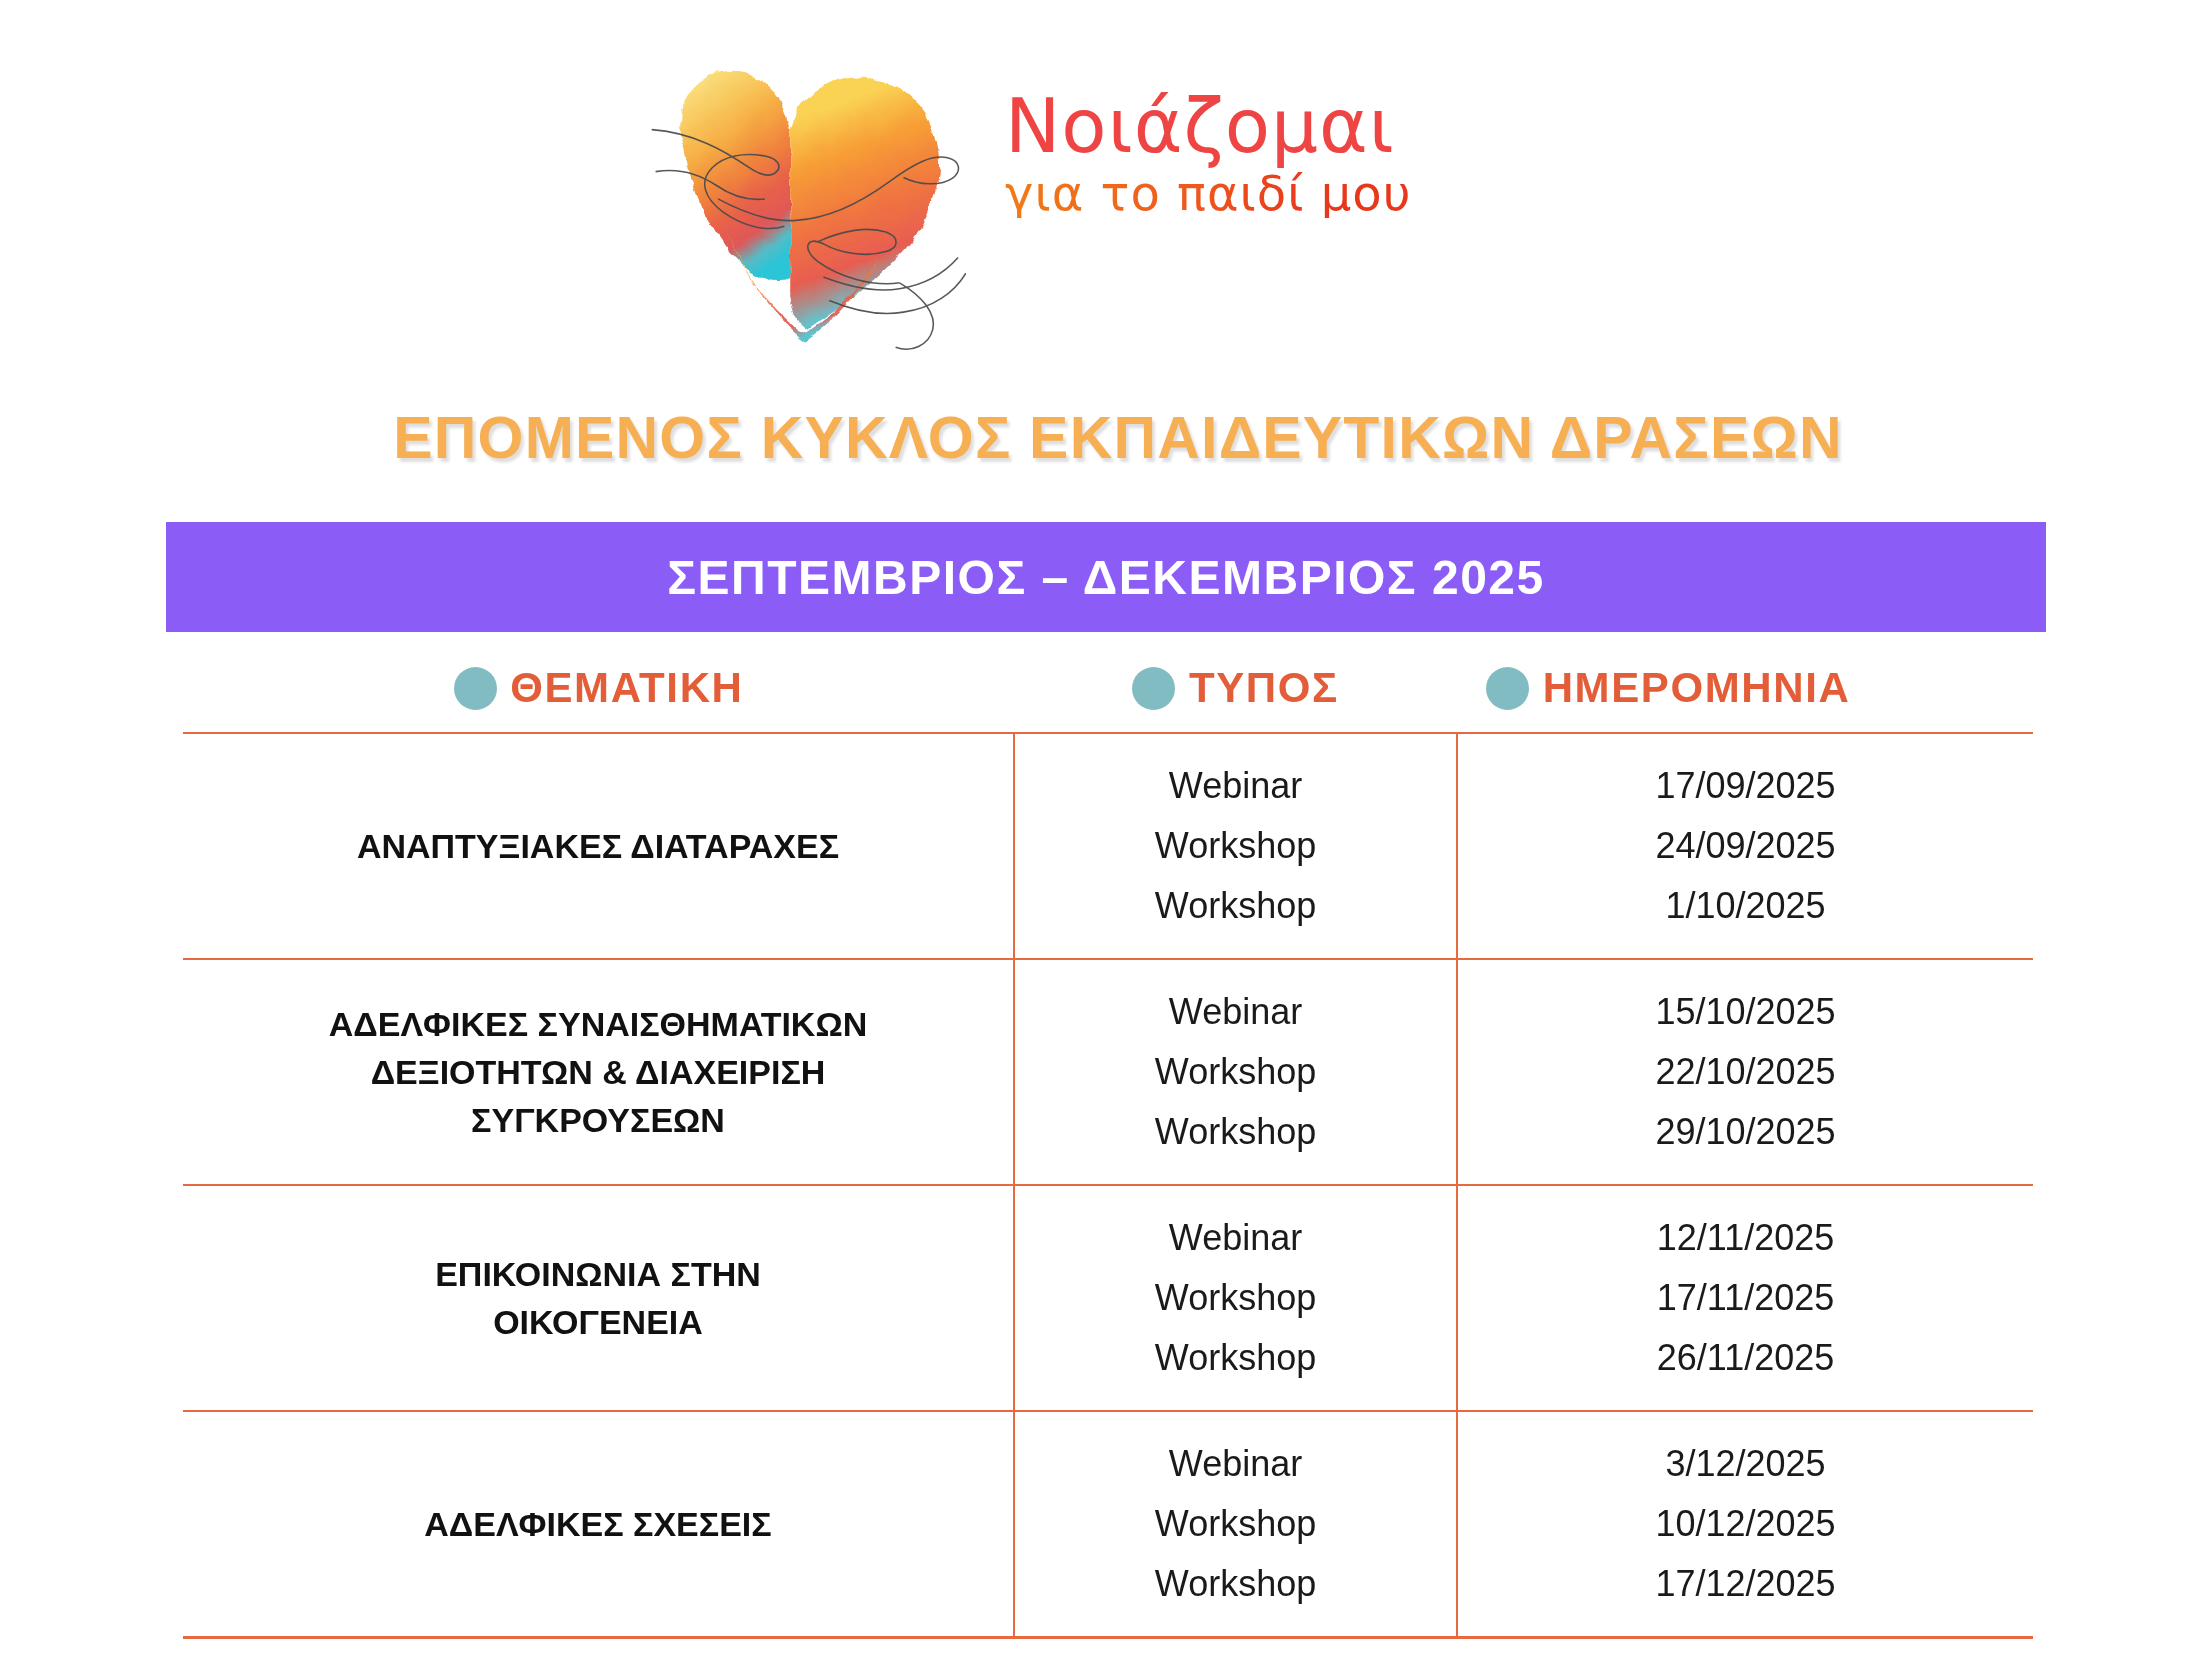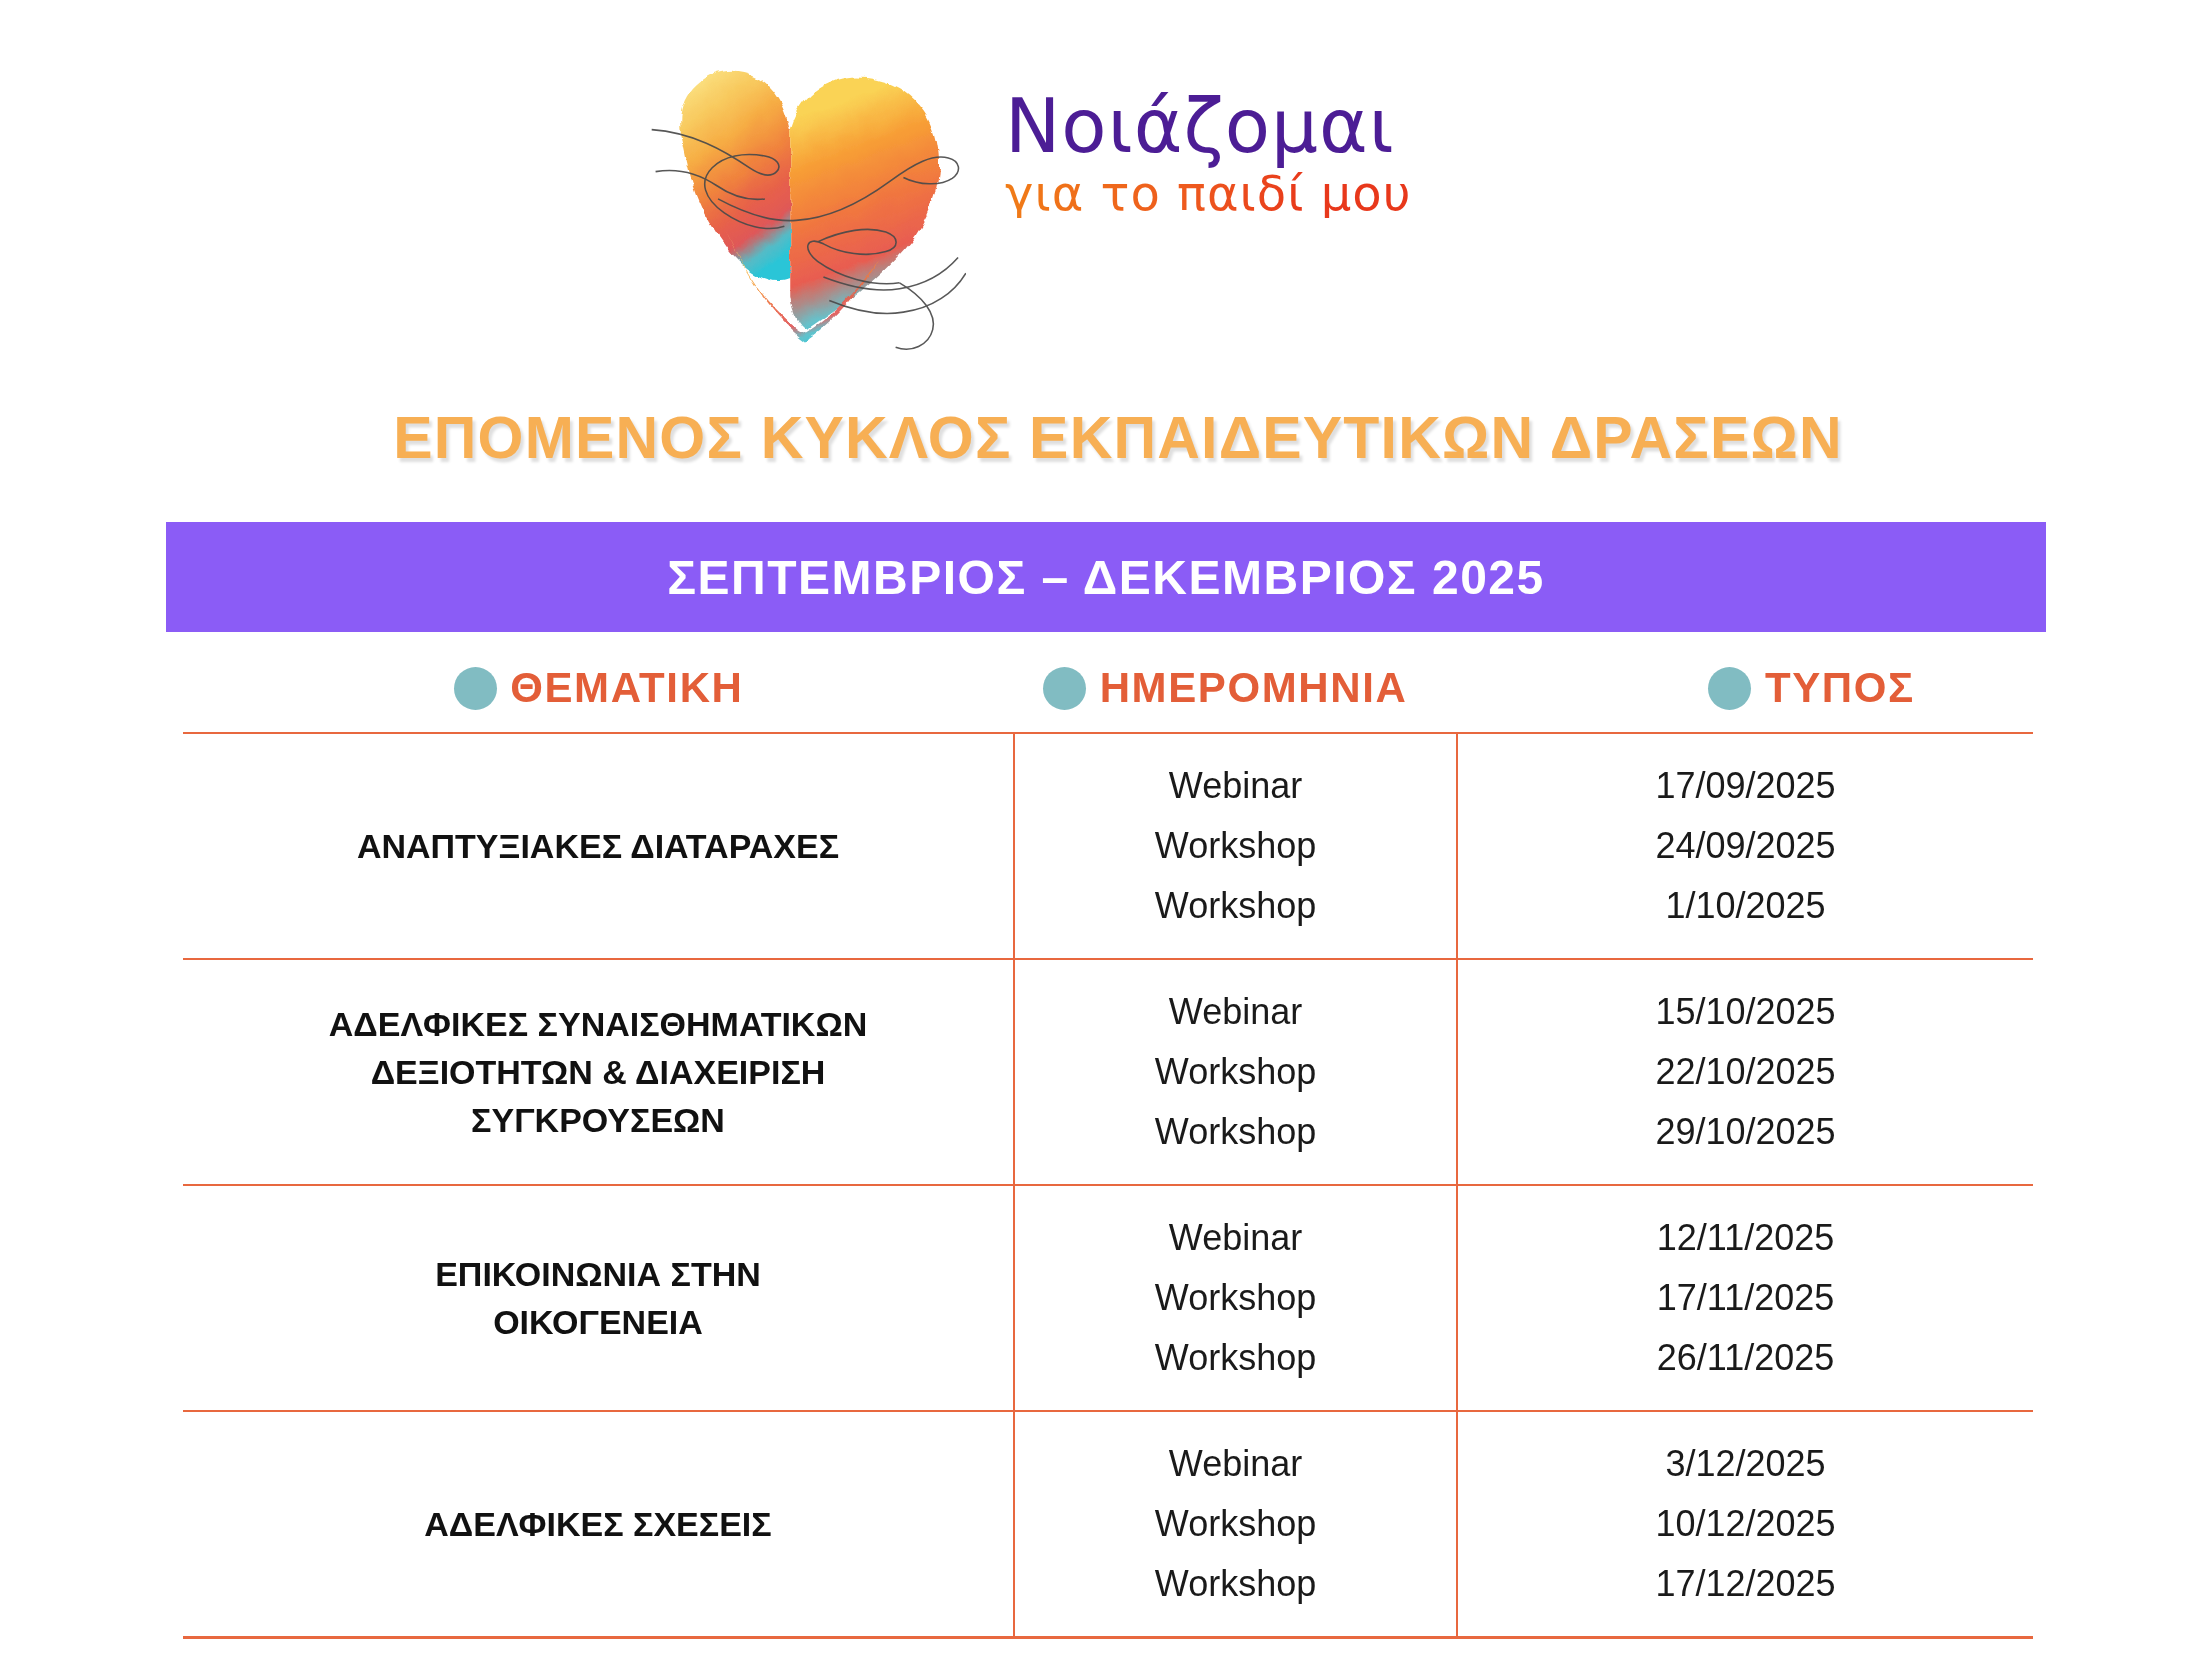--- a/index.html
+++ b/index.html
@@ -40,21 +40,21 @@
     padding-top: 53px;
     display: flex;
     flex-direction: column;
     gap: 2px;
   }
   .logo-line1 {
     font-family: "DejaVu Sans", sans-serif;
     font-size: 74px;
     font-weight: 400;
     letter-spacing: 1px;
-    color: #4c1d95;
+    color: #ef4444;
     line-height: 1.05;
     white-space: nowrap;
   }
   .logo-line2 {
     font-family: "DejaVu Sans", sans-serif;
     font-size: 48px;
     font-weight: 400;
     letter-spacing: 1px;
     line-height: 1.05;
     white-space: nowrap;
@@ -261,27 +261,27 @@
     <div class="month-band-text">ΣΕΠΤΕΜΒΡΙΟΣ – ΔΕΚΕΜΒΡΙΟΣ 2025</div>
   </div>
 
   <div class="table-wrap">
 
     <div class="col-head-row">
       <div class="col-head c1">
         <span class="dot"></span>
         <span class="col-head-label">ΘΕΜΑΤΙΚΗ</span>
       </div>
+      <div class="col-head c2">
+        <span class="dot"></span>
+        <span class="col-head-label">ΤΥΠΟΣ</span>
+      </div>
       <div class="col-head c3">
         <span class="dot"></span>
         <span class="col-head-label">ΗΜΕΡΟΜΗΝΙΑ</span>
-      </div>
-      <div class="col-head c2">
-        <span class="dot"></span>
-        <span class="col-head-label">ΤΥΠΟΣ</span>
       </div>
     </div>
 
     <table class="tbl">
       <tbody>
           <tr class="row-h1">
         <td class="cell-topic">
           <span class="stack-line">ΑΝΑΠΤΥΞΙΑΚΕΣ ΔΙΑΤΑΡΑΧΕΣ</span>
         </td>
         <td class="cell-type">

